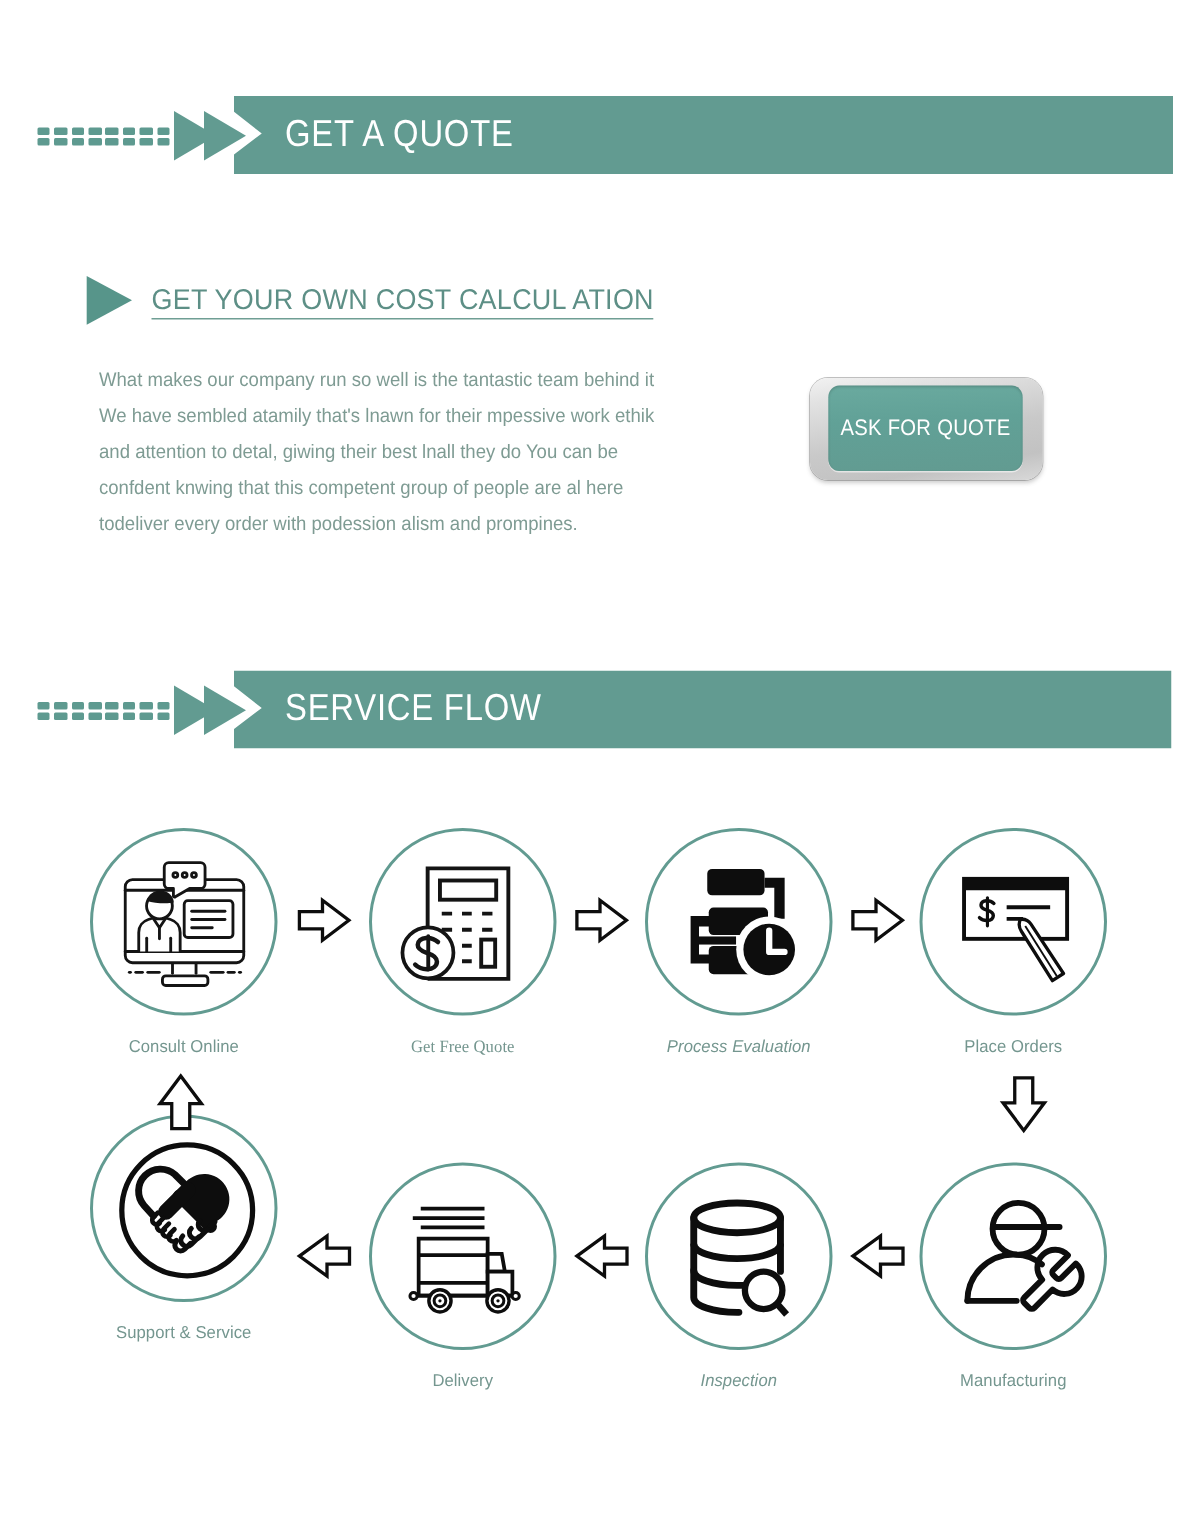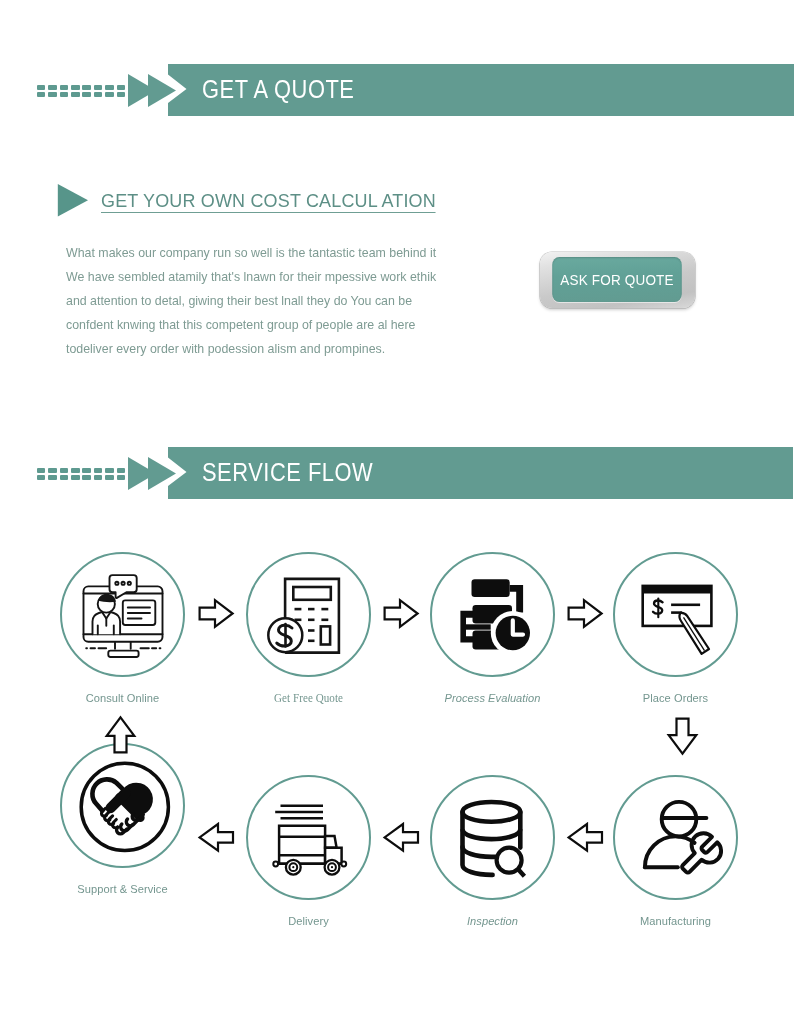--- a/index.html
+++ b/index.html
@@ -1,20 +1,20 @@
 <!DOCTYPE html>
 <html><head>
 <meta charset="utf-8">
 <style>
   html,body{margin:0;padding:0;}
   body{width:800px;height:1012px;background:#ffffff;font-family:"Liberation Sans",sans-serif;overflow:hidden;position:relative;}
   .page{position:absolute;inset:0;}
 
   
-  .banner{position:absolute;left:16px;top:0;width:640px;height:1012px;}
+  .banner{position:absolute;left:4px;top:0;width:640px;height:1012px;}
   .banner .dots{position:absolute;display:grid;grid-template-columns:repeat(8,8.6px);grid-template-rows:repeat(2,5.2px);column-gap:2.8px;row-gap:1.9px;}
   .banner .dots i{display:block;width:8.6px;height:5.2px;background:#5e9a90;border-radius:1px;}
   .banner .arrowpair{position:absolute;}
   .banner .bar{position:absolute;display:block;}
   .banner .title{position:absolute;color:#ffffff;font-size:25px;letter-spacing:0.6px;font-weight:400;white-space:nowrap;transform-origin:0 0;transform:scaleX(0.875);}
 
   
   .subhead{position:absolute;}
   .subhead .txt{position:absolute;color:#5d8f86;font-size:19px;letter-spacing:0.2px;white-space:nowrap;border-bottom:1.2px solid #6f9e94;padding-bottom:0px;transform-origin:0 0;}
 
@@ -74,21 +74,21 @@
   </div>
 
   <div class="bodycopy" style="left:66px;top:241px;">
     <div>What makes our company run so well is the tantastic team behind it</div>
     <div>We have sembled atamily that's lnawn for their mpessive work ethik</div>
     <div>and attention to detal, giwing their best lnall they do You can be</div>
     <div>confdent knwing that this competent group of people are al here</div>
     <div>todeliver every order with podession alism and prompines.</div>
   </div>
 
-  <div class="askbtn" style="left:540px;top:252px;width:155px;height:56px;">
+  <div class="askbtn" style="left:540px;top:252px;width:155px;height:68px;">
     <div class="inner" style="left:5px;top:5px;right:6px;bottom:6px;">ASK FOR QUOTE</div>
   </div>
 
   <div class="banner" id="banner2">
     <div class="dots" style="left:20.8px;top:467.6px;">
       <i></i>
         <i></i>
         <i></i>
         <i></i>
         <i></i>

